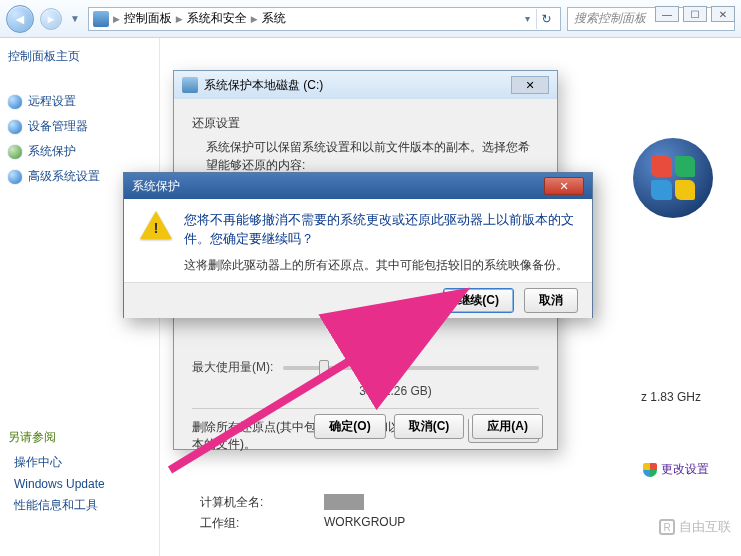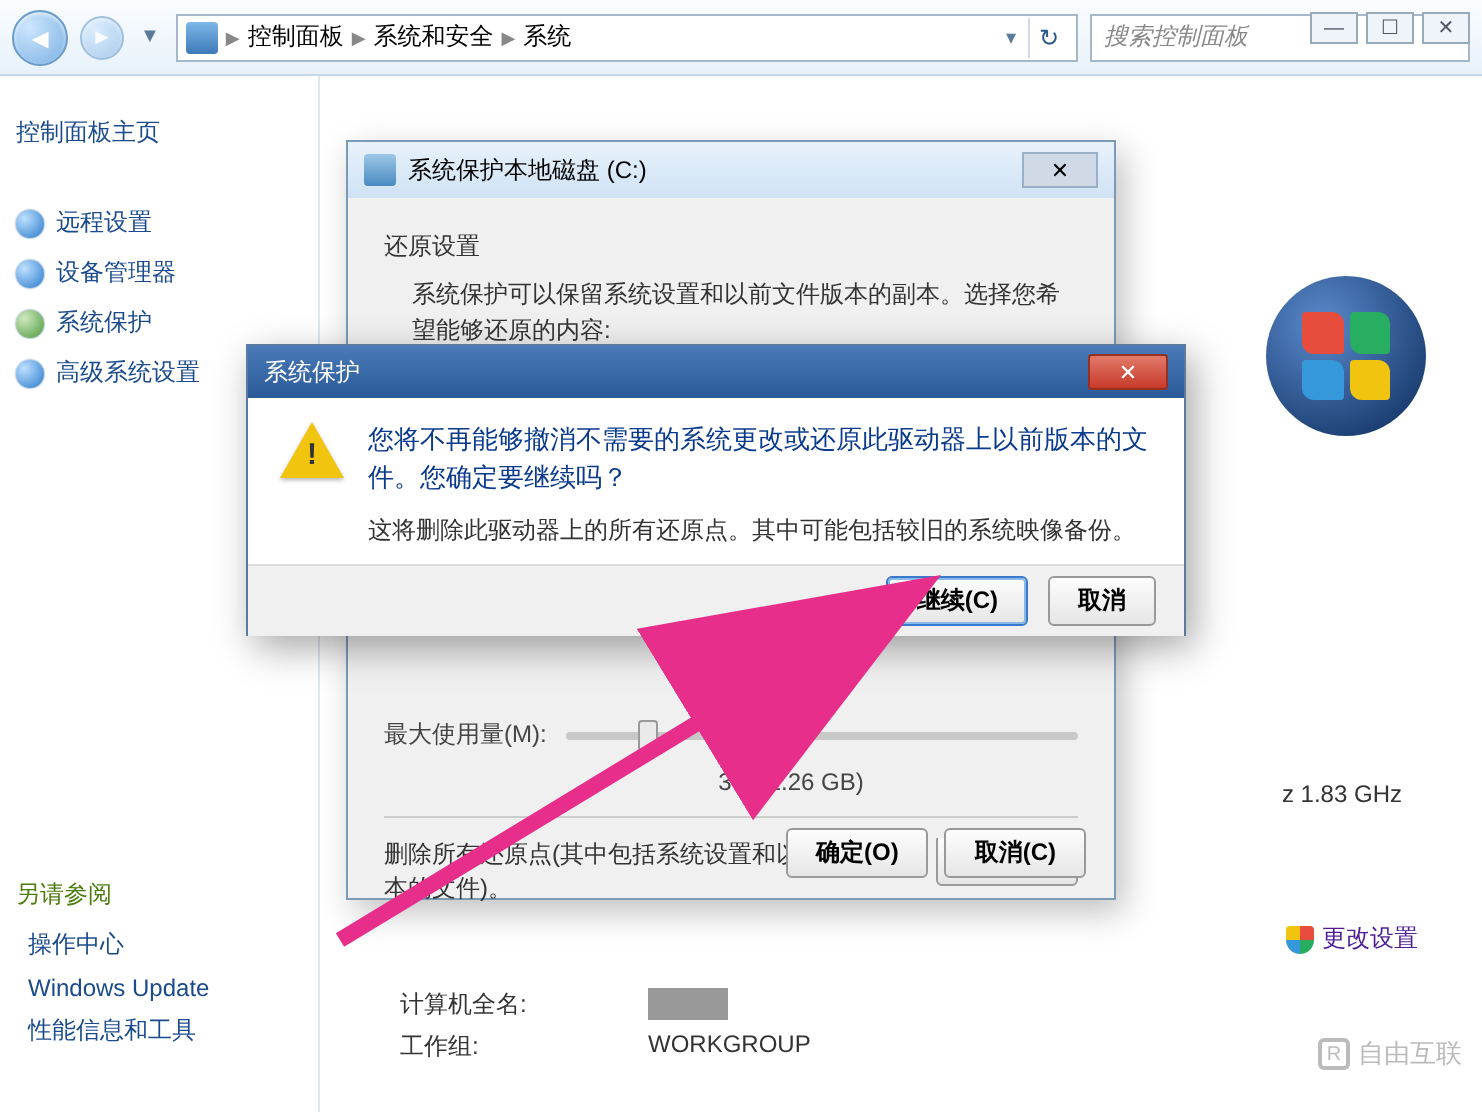--- a/index.html
+++ b/index.html
@@ -8,29 +8,29 @@
   
   .exp-top { height: 38px; background: linear-gradient(#fafdff, #e8f1fa); border-bottom: 1px solid #c8d6e6; display: flex; align-items: center; padding: 0 6px; gap: 6px; }
   .nav-back, .nav-fwd { width: 28px; height: 28px; border-radius: 50%; background: radial-gradient(circle at 30% 30%, #cde6ff, #7ab0e0); border: 1px solid #6a9ccc; box-shadow: inset 0 1px 2px rgba(255,255,255,.7); display: flex; align-items: center; justify-content: center; color: #fff; font-size: 14px; }
   .nav-fwd { width: 22px; height: 22px; font-size: 11px; opacity: .6; }
   .nav-chev { font-size: 10px; color: #5a7a9a; padding: 0 2px; }
   .addr-bar { flex: 1; height: 24px; background: #fff; border: 1px solid #a6b8cc; display: flex; align-items: center; padding: 0 4px; gap: 4px; }
   .addr-bar .seg { color: #000; }
   .addr-bar .tri { color: #888; font-size: 9px; }
   .addr-icon { width: 16px; height: 16px; background: linear-gradient(#7db8e8, #3d7ab8); border-radius: 2px; }
   .refresh-btn { width: 20px; height: 20px; display: flex; align-items: center; justify-content: center; color: #2a5a8a; border-left: 1px solid #cfdbe8; }
-  .search-box { width: 190px; height: 24px; background: #fff; border: 1px solid #a6b8cc; display: flex; align-items: center; padding: 0 6px; color: #888; font-style: italic; }
+  .search-box { width: 168px; height: 24px; background: #fff; border: 1px solid #a6b8cc; display: flex; align-items: center; padding: 0 6px; color: #888; font-style: italic; }
 
   
   .win-ctrl { position: absolute; top: 6px; right: 6px; display: flex; gap: 4px; }
   .win-ctrl div { width: 24px; height: 16px; border: 1px solid #9ab; background: #eef4fa; display: flex; align-items: center; justify-content: center; font-size: 10px; color: #556; }
 
   
   .main-area { display: flex; height: 518px; }
-  .sidebar { width: 160px; background: #fff; padding: 20px 8px; border-right: 1px solid #e0e8f0; }
+  .sidebar { width: 160px; background: #fff; padding: 10px 8px; border-right: 1px solid #e0e8f0; }
   .side-head { color: #1a4b8c; font-size: 12px; margin-bottom: 10px; cursor: pointer; }
   .side-link { display: flex; align-items: center; gap: 6px; color: #1a4b8c; margin: 8px 0; font-size: 12px; cursor: pointer; }
   .side-icon { width: 14px; height: 14px; border-radius: 50%; background: radial-gradient(circle at 30% 30%, #bde0ff, #2a7acc); box-shadow: 0 0 1px #1a5a9c; }
   .side-icon.g { background: radial-gradient(circle at 30% 30%, #cfe8c0, #4a9a3a); }
   .side-sub { color: #4d7c0f; font-size: 12px; margin: 6px 0 8px 0; }
   .side-text { color: #1a4b8c; margin: 6px 6px; cursor: pointer; }
 
   
   .content { flex: 1; position: relative; background: #fff; padding: 10px 18px; }
 
@@ -200,20 +200,21 @@
     </div>
     <div class="hr"></div>
     <div style="overflow:hidden;">
       <span style="display:inline-block; width:240px;">删除所有还原点(其中包括系统设置和以前版本的文件)。</span>
       <button class="del-btn">删除(D)</button>
     </div>
   </div>
   <div class="dlg1-foot">
     <button class="btn">确定(O)</button>
     <button class="btn">取消(C)</button>
+    <button class="btn">应用(A)</button>
   </div>
 </div>
 
 <div class="dlg2">
   <div class="dlg2-title">
     <span>系统保护</span>
     <div class="dlg2-close">✕</div>
   </div>
   <div class="dlg2-body">
     <div class="warn-icon">

